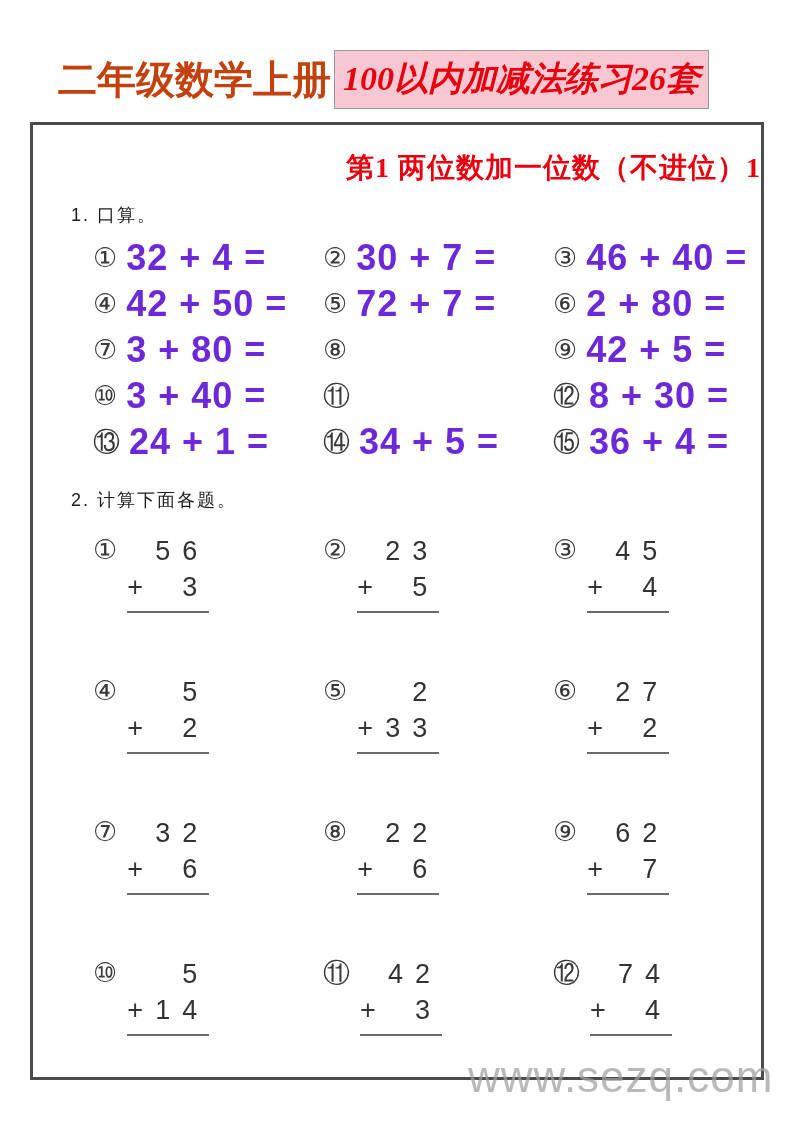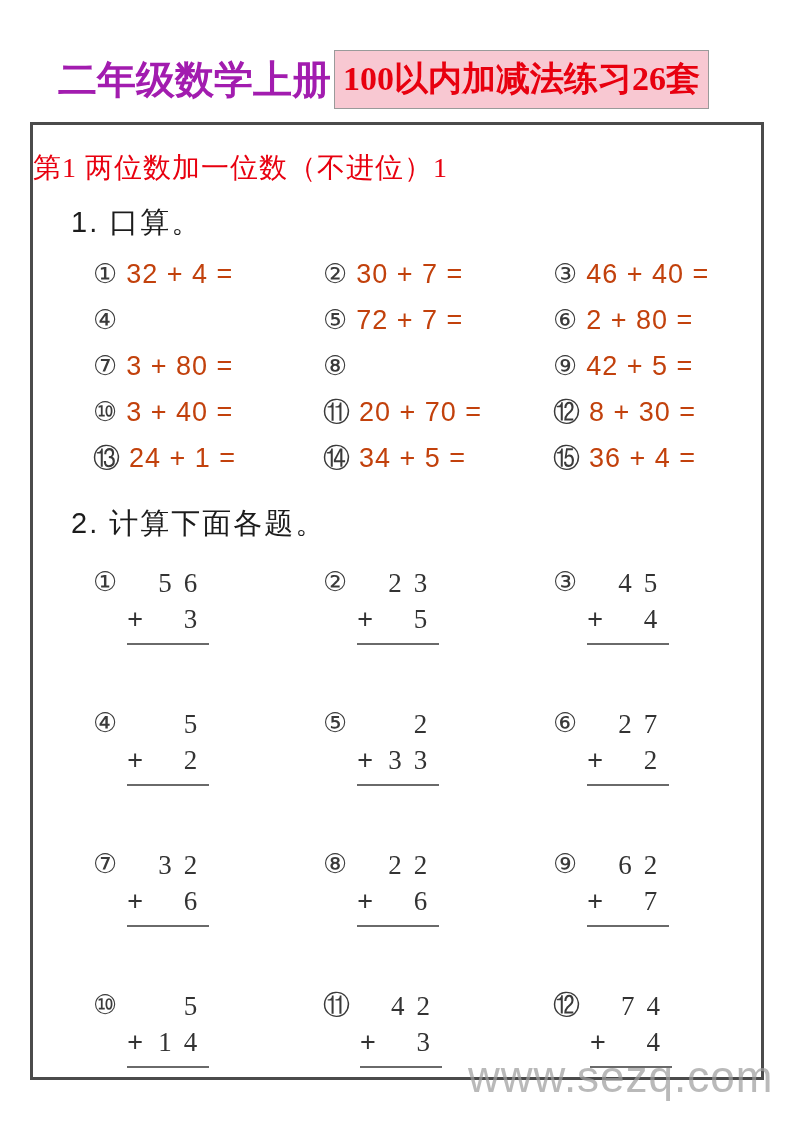--- a/index.html
+++ b/index.html
@@ -4,52 +4,52 @@
 <style>
   html,body{margin:0;padding:0;}
   body{
     width:800px;height:1131px;position:relative;background:#ffffff;
     font-family:"Liberation Sans", sans-serif;overflow:hidden;
   }
   .header{
     position:absolute;top:50px;left:58px;display:flex;align-items:center;
     font-family:"Liberation Serif", serif;font-weight:bold;white-space:nowrap;
   }
-  .h-black{font-size:39px;color:#a21caf;letter-spacing:0px;}
+  .h-black{font-size:39px;color:#c2410c;letter-spacing:0px;}
   .h-pink{
     font-size:34px;color:#e8000f;background:#f8c8d2;border:1px solid #9a9a9a;
-    padding:5px 8px 6px 8px;margin-left:3px;
+    padding:5px 8px 6px 8px;margin-left:3px;font-style:italic;
   }
   .page-box{
     position:absolute;left:30px;top:122px;width:734px;height:958px;
     border:3px solid #4b4b4b;box-sizing:border-box;background:#fff;
   }
   .ws-title{
-    text-align:left;color:#e8000f;font-weight:normal;font-size:28px;
+    text-align:right;color:#e8000f;font-weight:bold;font-size:28px;
     margin-top:24px;font-family:"Liberation Serif", serif;letter-spacing:1px;
   }
   .sec-label{
-    font-size:29px;color:#1c1c1c;margin:16px 0 0 38px;letter-spacing:2px;
+    font-size:18px;color:#1c1c1c;margin:16px 0 0 38px;letter-spacing:2px;
   }
   .sec-label.sec2{margin-top:23px;}
   .oral-grid{
     display:grid;grid-template-columns:230px 230px 230px;grid-auto-rows:46px;
     margin:8px 0 0 60px;align-items:center;
   }
   .oral-item{display:flex;align-items:center;color:#333;}
   .circ{font-size:27px;color:#3a3a3a;margin-right:9px;line-height:1;}
-  .expr{font-size:27px;color:#c2410c;white-space:pre;letter-spacing:1px;}
+  .expr{font-size:36px;color:#6d28d9;white-space:pre;letter-spacing:1px;font-weight:bold;}
   .vert-grid{
     display:grid;grid-template-columns:230px 230px 230px;grid-auto-rows:141px;
     margin:22px 0 0 60px;
   }
   .vp{display:flex;align-items:flex-start;}
   .vp .circ{margin-top:3px;margin-right:10px;}
   .vp-col{width:82px;}
-  .num-sp{letter-spacing:12px;font-family:Liberation Serif, serif;}
+  .num-sp{letter-spacing:12px;}
   .vp-top{
     text-align:right;font-size:27px;color:#333;height:34px;line-height:34px;
   }
   .vp-bottom{
     display:flex;justify-content:space-between;align-items:center;
     border-bottom:2px solid #6a6a6a;padding-bottom:7px;margin-top:2px;
     height:34px;line-height:34px;
   }
   .vp-plus{font-size:27px;color:#333;}
   .vp-bnum{font-size:27px;color:#333;}
@@ -80,20 +80,21 @@
     <div class="oral-item">
         <span class="circ">②</span>
         <span class="expr">30 + 7 =</span>
       </div>
     <div class="oral-item">
         <span class="circ">③</span>
         <span class="expr">46 + 40 =</span>
       </div>
     <div class="oral-item">
         <span class="circ">④</span>
+        <span class="expr">42 + 50 =</span>
       </div>
     <div class="oral-item">
         <span class="circ">⑤</span>
         <span class="expr">72 + 7 =</span>
       </div>
     <div class="oral-item">
         <span class="circ">⑥</span>
         <span class="expr">2 + 80 =</span>
       </div>
     <div class="oral-item">
@@ -106,21 +107,20 @@
     <div class="oral-item">
         <span class="circ">⑨</span>
         <span class="expr">42 + 5 =</span>
       </div>
     <div class="oral-item">
         <span class="circ">⑩</span>
         <span class="expr">3 + 40 =</span>
       </div>
     <div class="oral-item">
         <span class="circ">⑪</span>
-        <span class="expr">20 + 70 =</span>
       </div>
     <div class="oral-item">
         <span class="circ">⑫</span>
         <span class="expr">8 + 30 =</span>
       </div>
     <div class="oral-item">
         <span class="circ">⑬</span>
         <span class="expr">24 + 1 =</span>
       </div>
     <div class="oral-item">

